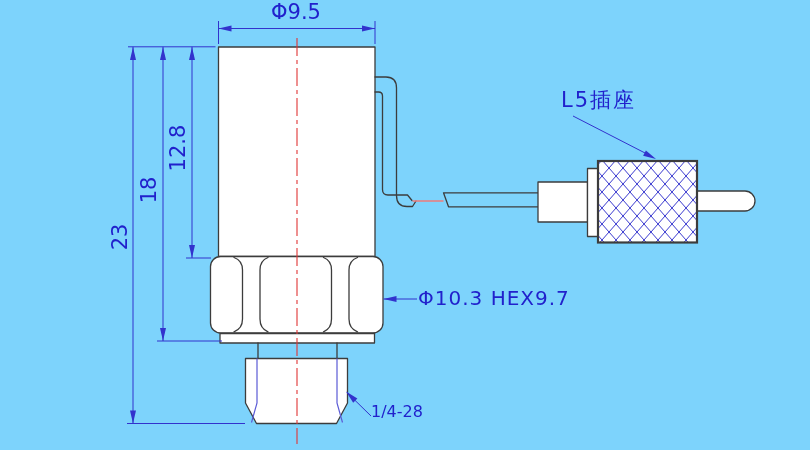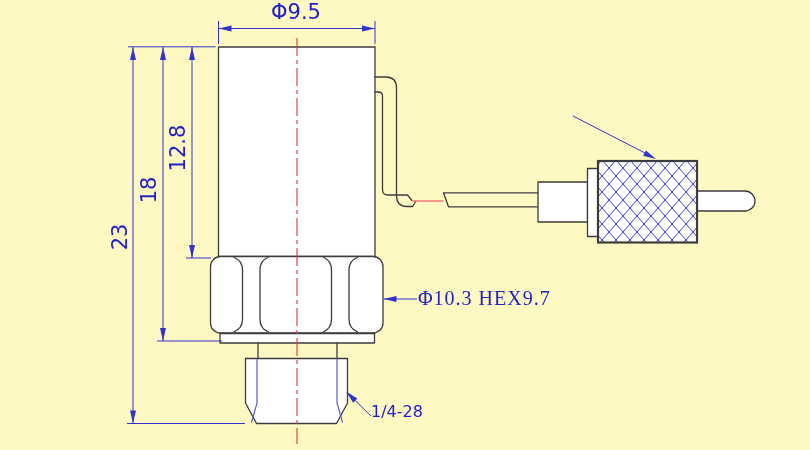--- a/index.html
+++ b/index.html
@@ -1,17 +1,17 @@
 <!DOCTYPE html>
 <html style="--dimension-blue: #3232cd; --label-blue: #2121cc; --line-dark: #3c3c3c; --centerline-red: #e03535; --wire-red: #f07a7a; --hatch-blue: #3a3ad0; --thread-blue: #5b5bd6;"><head>
 <meta charset="utf-8">
 <style>
   html,body { margin:0; padding:0; background:#fff; }
   .stage {
-    position:relative; width:810px; height:450px; background:#fef9c3; overflow:hidden;
+    position:relative; width:810px; height:450px; background:#7dd3fc; overflow:hidden;
     font-family:"DejaVu Sans", sans-serif;
   }
   .stage svg { position:absolute; left:0; top:0; }
   .lbl {
     position:absolute; color:var(--label-blue); white-space:nowrap;
     font-family:"DejaVu Sans", sans-serif; font-weight:400; line-height:1;
   }
   .lbl.rot { transform:translate(-50%,-50%) rotate(-90deg); }
   .lbl.ctr { transform:translate(-50%,0); }
 
@@ -116,17 +116,18 @@
   </svg>
 
   <div class="lbl ctr" style="left:296px; top:2px; font-size:21px;">Φ9.5</div>
 
   <div class="lbl rot" style="left:120px; top:237px; font-size:21px;">23</div>
 
   <div class="lbl rot" style="left:149px; top:190px; font-size:21px;">18</div>
 
   <div class="lbl rot" style="left:178px; top:148px; font-size:21px;">12.8</div>
 
-  <div class="lbl" style="left:418px; top:288px; font-size:20px; letter-spacing:1px;font-family:Liberation Serif, serif;">Φ10.3 HEX9.7</div>
+  <div class="lbl" style="left:418px; top:288px; font-size:20px; letter-spacing:1px;">Φ10.3 HEX9.7</div>
 
   <div class="lbl" style="left:371px; top:404px; font-size:16px;">1/4-28</div>
 
+  <div class="lbl" style="left:561px; top:90px; font-size:21px; letter-spacing:2px;">L5插座</div>
 </div>
 
 </body></html>

